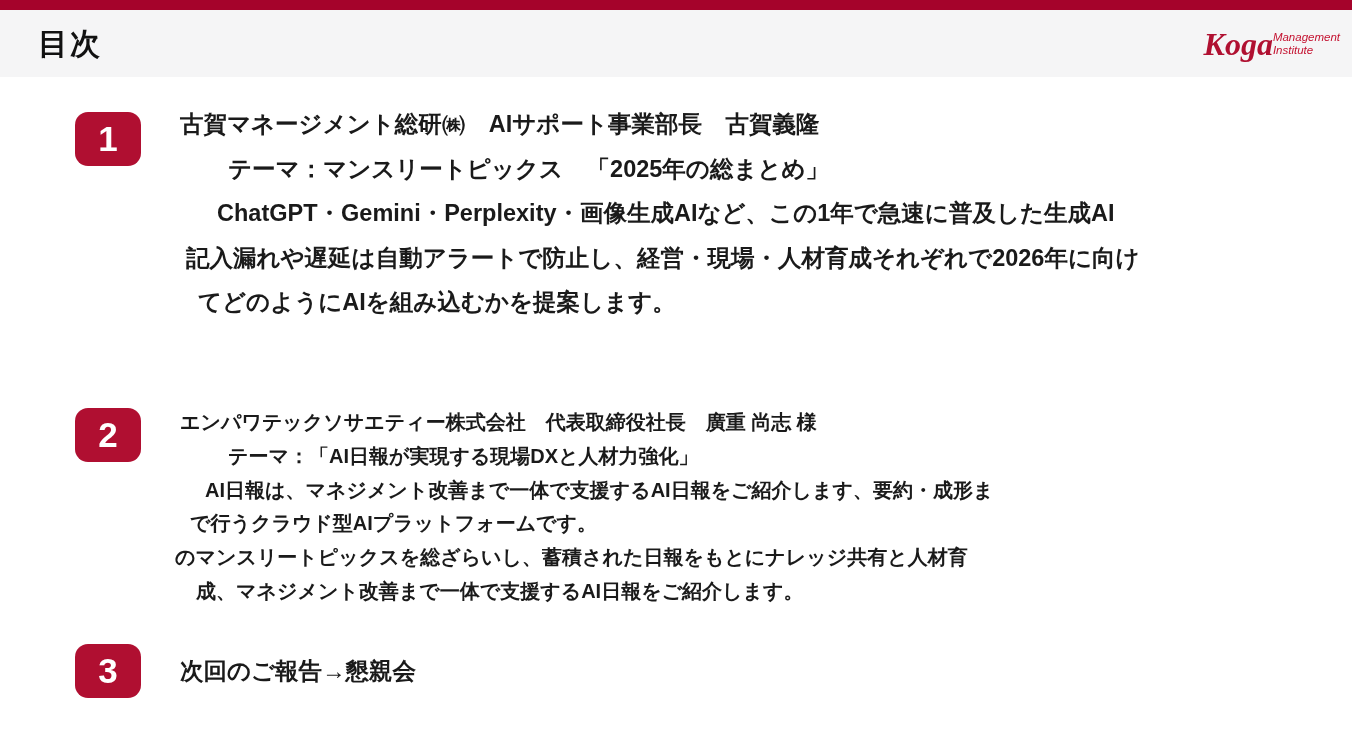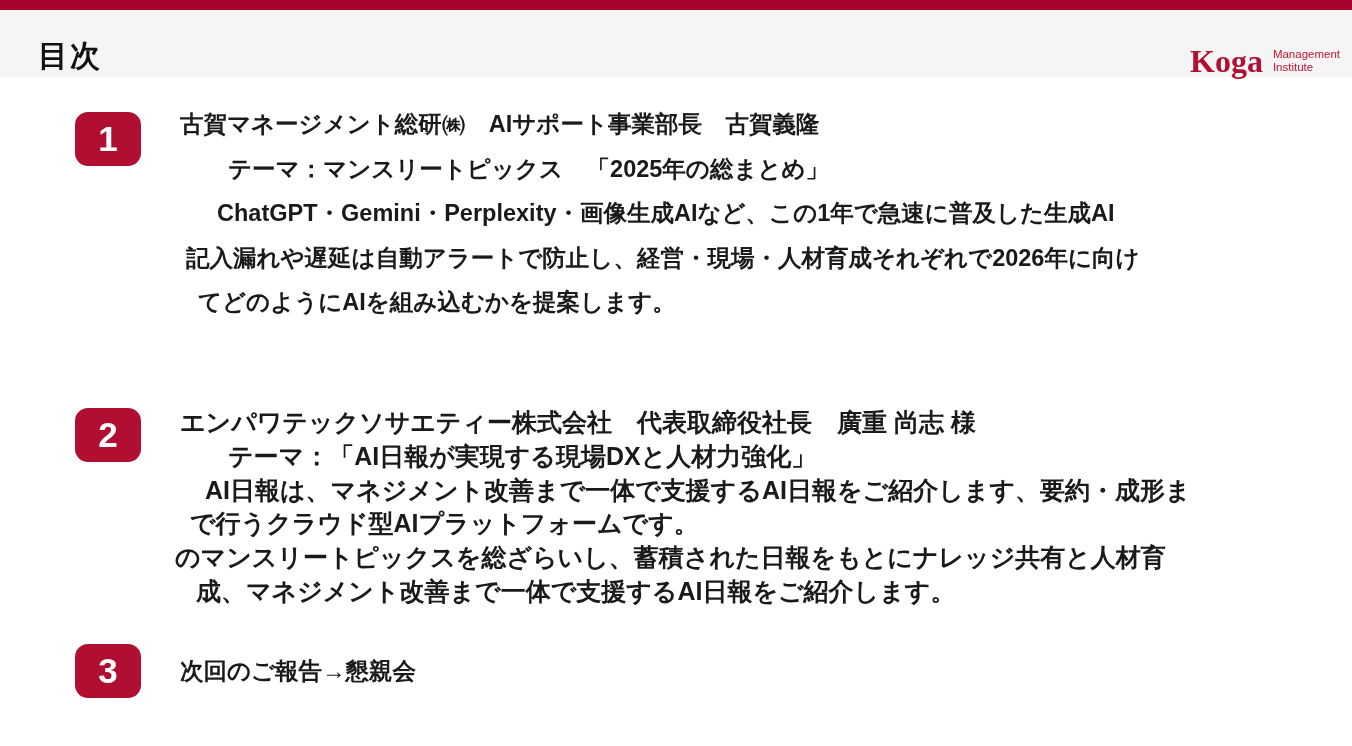--- a/index.html
+++ b/index.html
@@ -22,37 +22,37 @@
     height: 10px;
     background: #A5032B;
   }
   .header {
     position: absolute;
     top: 10px; left: 0;
     width: 100%;
     height: 67px;
     background: #F5F5F6;
     display: flex;
-    align-items: flex-end;
+    align-items: center;
     box-sizing: border-box;
     padding: 1px 10px 0 38px;
   }
   .page-title {
     margin: 0;
     font-size: 30px;
     font-weight: bold;
     color: #111111;
     letter-spacing: 2px;
   }
   .logo {
     margin-left: auto;
     display: flex;
     align-items: center;
-    gap: 10px;
     padding-right: 2px;
+    font-style: italic;
   }
   .logo-main {
     font-family: "Liberation Serif", "DejaVu Serif", serif;
     font-size: 32px;
     font-weight: bold;
     color: #B01031;
     line-height: 1;
   }
   .logo-sub {
     display: flex;
@@ -87,21 +87,21 @@
     color: #1A1A1A;
     font-weight: bold;
   }
   .lines-1 {
     top: 102px;
     font-size: 23.5px;
     line-height: 44.5px;
   }
   .lines-2 {
     top: 406px;
-    font-size: 25px;
+    font-size: 20px;
     line-height: 33.8px;
   }
   .item3-line {
     position: absolute;
     top: 644px;
     left: 0;
     height: 54px;
     display: flex;
     align-items: center;
     font-size: 23.5px;

